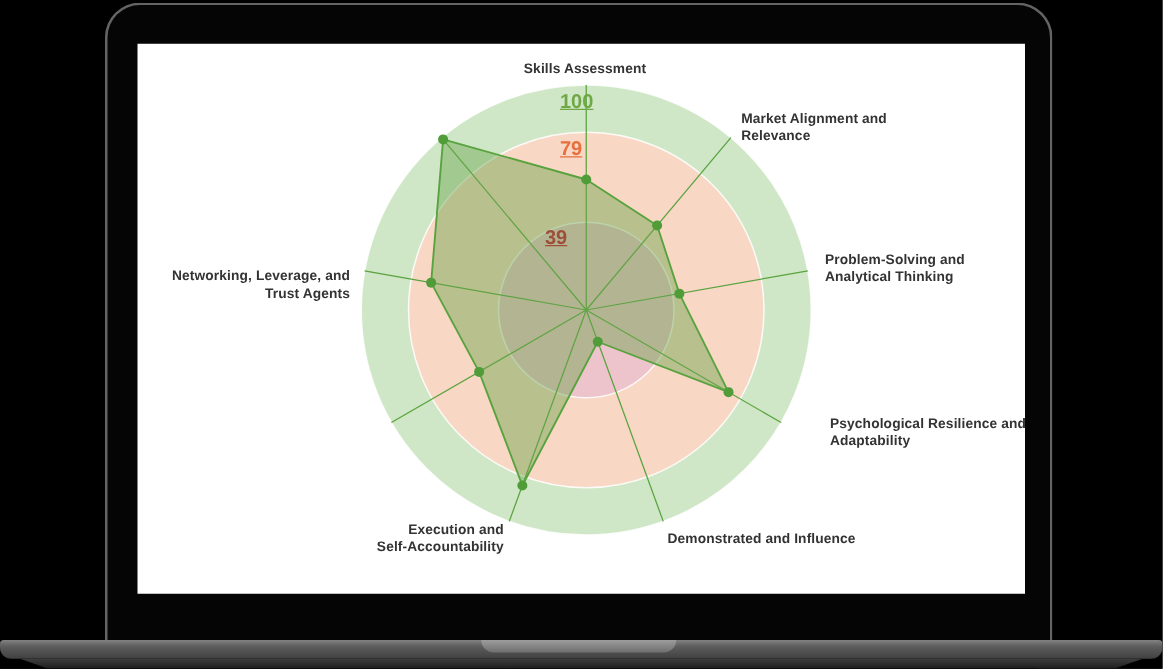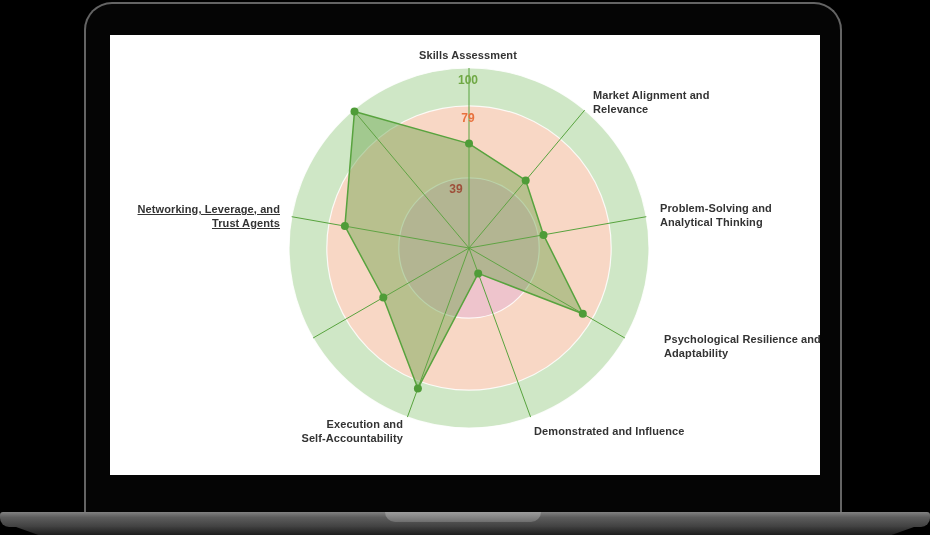--- a/index.html
+++ b/index.html
@@ -60,23 +60,23 @@
     white-space: pre-line;
     letter-spacing: 0.1px;
   }
   .al-center { text-align: center; }
   .al-left   { text-align: left; }
   .al-right  { text-align: right; }
 
   .tick {
     position: absolute;
     width: 40px;
-    text-align: center;
-    font-size: 12px;
+    font-size: 16px;
     font-weight: 700;
+    text-decoration: underline;
   }
   .tick-100 { color: #6fa844; }
   .tick-79  { color: #e8703c; }
   .tick-39  { color: #9e4f3a; }
 </style>
 </head>
 <body>
 
 <div class="stage">
 
@@ -120,21 +120,21 @@
 
       <div class="axis-label al-left" style="left:554px; top:298px; width:185px;">Psychological Resilience and
 Adaptability</div>
 
       <div class="axis-label al-left" style="left:424px; top:390px; width:220px;">Demonstrated and Influence</div>
 
       <div class="axis-label al-right" style="left:93px; top:383px; width:200px;">Execution and
 Self-Accountability</div>
 
 
-      <div class="axis-label al-right" style="left:-20px; top:168px; width:190px;text-decoration:underline;">Networking, Leverage, and
+      <div class="axis-label al-right" style="left:-20px; top:180px; width:190px;">Networking, Leverage, and
 Trust Agents</div>
 
 
       <div class="tick tick-100" style="left:338px; top:38px;">100</div>
       <div class="tick tick-79" style="left:338px; top:76px;">79</div>
       <div class="tick tick-39" style="left:326px; top:147px;">39</div>
     </div>
   </div>
 
   <div class="base">

